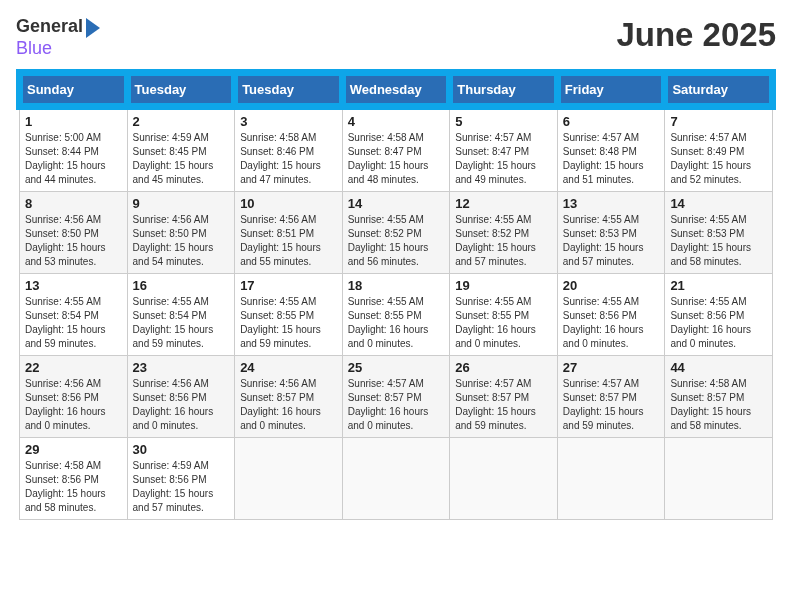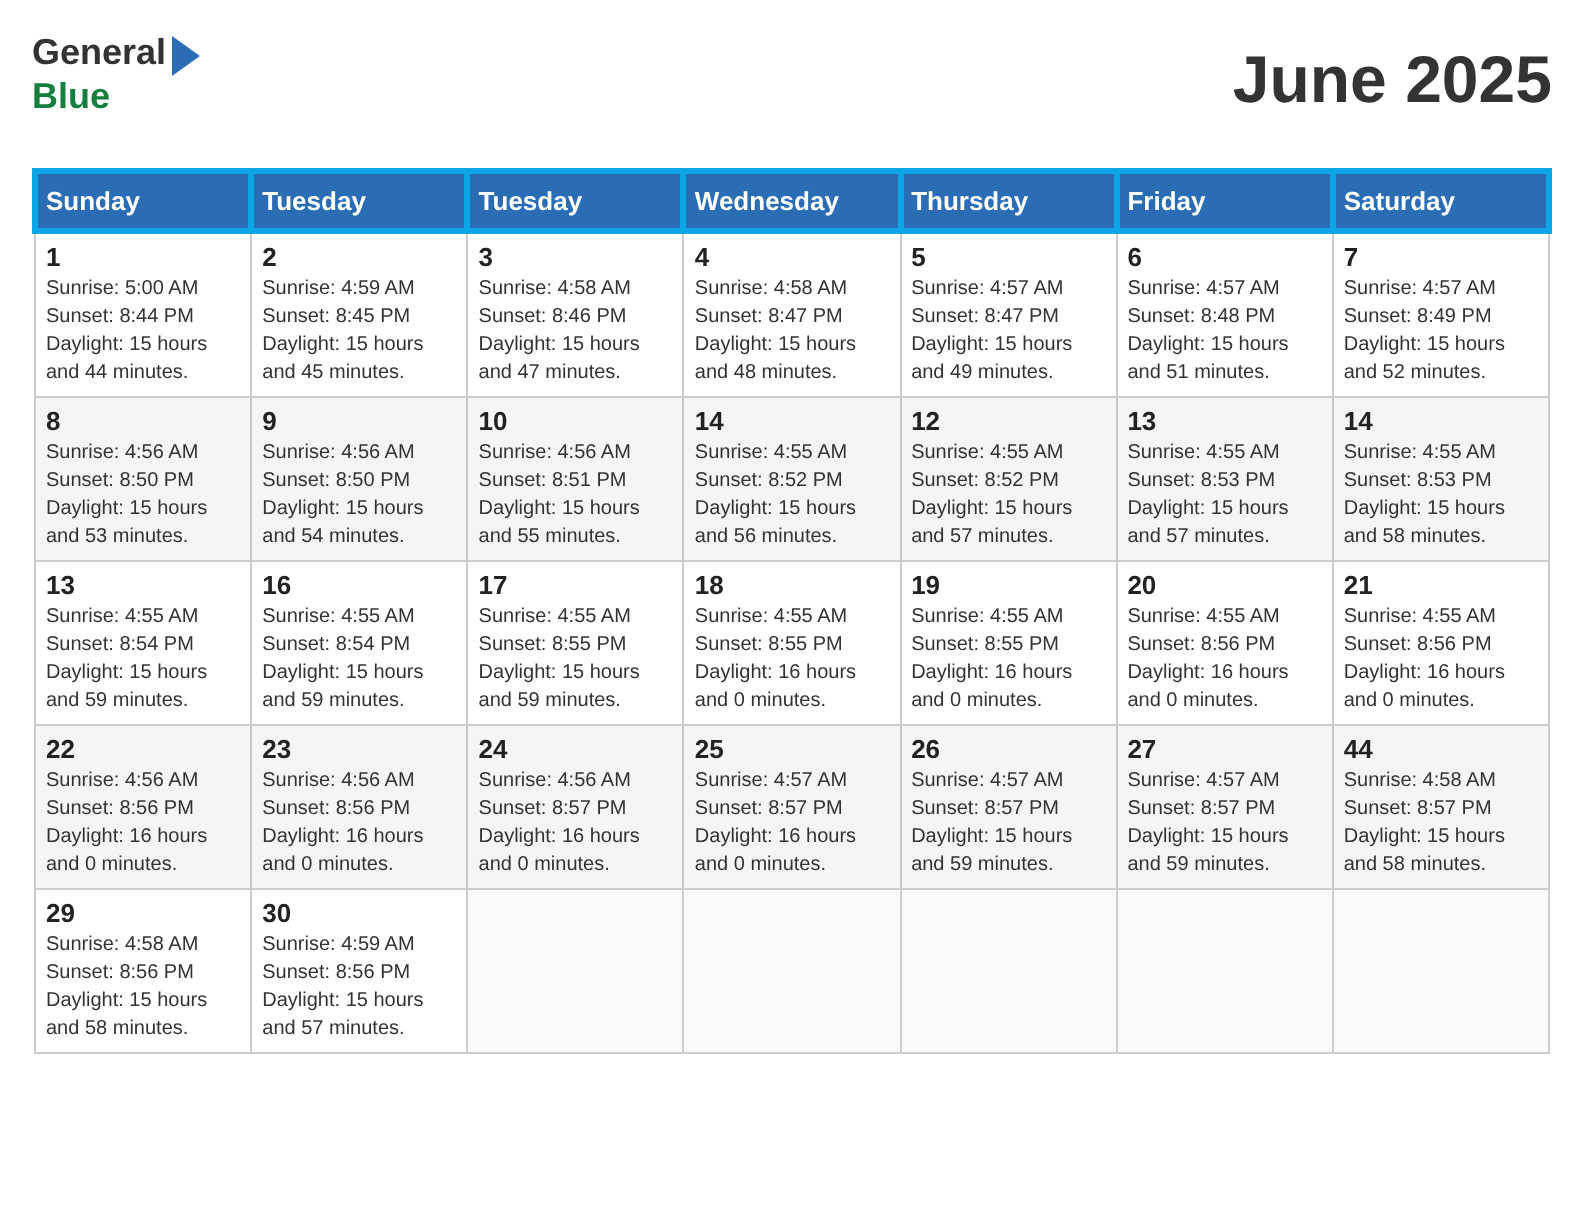--- a/index.html
+++ b/index.html
@@ -5,23 +5,23 @@
     * { box-sizing: border-box; margin: 0; padding: 0; }
     body {
       font-family: Arial, sans-serif;
       background: #fff;
       width: 792px;
       min-height: 612px;
       padding: 16px;
     }
     .header {
       display: flex;
-      align-items: flex-end;
+      align-items: flex-start;
       justify-content: space-between;
-      margin-bottom: 25px;
+      margin-bottom: 10px;
     }
     .logo {
       display: flex;
       flex-direction: column;
       align-items: flex-start;
     }
     .title-block {
       text-align: right;
     }
     .month-title {
@@ -38,21 +38,21 @@
       border-collapse: collapse;
       border: 1px solid #ccc;
     }
     .calendar th {
       background: #2a6db5;
       color: #fff;
       font-size: 13px;
       font-weight: bold;
       padding: 6px 4px;
       text-align: left;
-      border: 3px solid #0ea5e9;
+      border: 7px solid #0ea5e9;
     }
     .calendar td {
       vertical-align: top;
       border: 1px solid #ccc;
       padding: 4px 5px;
       width: 107px;
       min-height: 80px;
       background: #fff;
     }
     .calendar tr:nth-child(even) td {
@@ -76,21 +76,21 @@
   </style>
 </head>
 <body>
 
 <div class="header">
   <div class="logo">
     <div>
       <span style="font-size:18px;font-weight:bold;color:#333;">General</span><span style="display:inline-block;width:0;height:0;border-top:10px solid transparent;border-bottom:10px solid transparent;border-left:14px solid #2a6db5;margin-left:3px;vertical-align:middle;"></span>
     </div>
     <div>
-      <span style="font-size:18px;font-weight:bold;color:#15803d;">Blue</span>
+      <span style="font-size:18px;font-weight:normal;color:#8b5cf6;">Blue</span>
     </div>
   </div>
   <div class="title-block">
     <div class="month-title">June 2025</div>
   </div>
 </div>
 
 <table class="calendar">
   <thead>
     <tr id="weekday-header">

